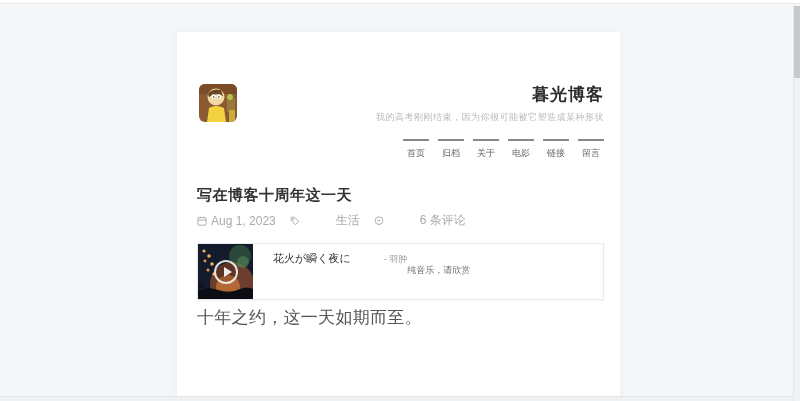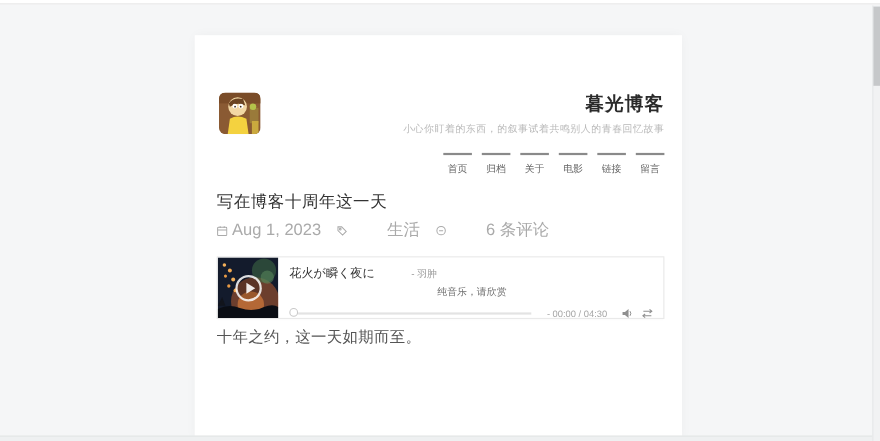--- a/index.html
+++ b/index.html
@@ -50,26 +50,26 @@
   .nav {
     margin-top: 15px; display: flex; justify-content: flex-end; gap: 9px;
   }
   .nav-item {
     width: 26px; text-align: center;
     border-top: 2px solid #8a8a8a; padding-top: 6px;
     font-size: 9px; color: #666; cursor: pointer;
   }
   
   .post-title {
-    margin-top: 14px; font-size: 15px; font-weight: normal; color: #333;
+    margin-top: 26px; font-size: 15px; font-weight: bold; color: #333;
     letter-spacing: 0.5px; cursor: pointer;
   }
   .post-meta {
     margin-top: 7px; display: flex; align-items: center; gap: 14px;
-    font-size: 15px; color: #aaaaaa;
+    font-size: 12px; color: #aaaaaa;
   }
   .meta-item { display: flex; align-items: center; gap: 4px; }
   .meta-item svg { display: block; }
   .meta-link { cursor: pointer; gap: 36px; }
   
   .player {
     margin-top: 14px; height: 57px; display: flex;
     border: 1px solid #e9e9e9; background: #fff;
     box-shadow: 0 1px 2px rgba(0,0,0,0.04);
   }
@@ -81,49 +81,49 @@
     position: absolute; left: 50%; top: 50%; width: 24px; height: 24px;
     margin: -12px 0 0 -12px; border: 2px solid rgba(255,255,255,0.85);
     border-radius: 50%; background: rgba(0,0,0,0.15);
   }
   .play-overlay::after {
     content: ""; position: absolute; left: 8px; top: 5px;
     border-left: 8px solid rgba(255,255,255,0.9);
     border-top: 5px solid transparent; border-bottom: 5px solid transparent;
   }
   .player-info {
-    flex: 1; padding: 7px 8px 0 10px; display: flex; flex-direction: column;
+    flex: 1; padding: 7px 8px 0 20px; display: flex; flex-direction: row;
     min-width: 0;
   }
   .player-title-row { display: flex; align-items: baseline; gap: 5px; }
   .song-name { font-size: 11px; color: #333; }
   .song-artist { font-size: 9px; color: #9a9a9a; margin-left: 28px; }
   .player-lyric {
-    text-align: center; font-size: 9px; color: #6f6f6f; margin-top: 3px;
+    text-align: center; font-size: 9px; color: #6f6f6f; margin-top: 13px;
   }
   .player-controller {
     margin-top: 8px; display: flex; align-items: center;
   }
   .progress-wrap { flex: 1; position: relative; height: 10px; cursor: pointer; }
   .progress-track {
     position: absolute; left: 8px; right: 4px; top: 4px; height: 2px;
     background: #e3e3e3;
   }
   .progress-knob {
     position: absolute; left: 0; top: 0; width: 8px; height: 8px;
     border-radius: 50%; background: #fff; border: 1px solid #c9c9c9;
   }
   .player-time {
     font-size: 8.5px; color: #a5a5a5; margin: 0 7px 0 10px; white-space: nowrap;
   }
   .player-icon { cursor: pointer; margin-left: 6px; display: flex; align-items: center; }
   
   .post-body { margin-top: 9px; }
   .post-body p {
-    font-size: 14px; line-height: 17.5px; color: #555;
+    font-size: 17px; line-height: 17.5px; color: #555;
     text-align: justify; margin-bottom: 7px; letter-spacing: 0.3px; font-family: Liberation Serif, serif;
   }
 </style>
 </head>
 <body>
 
 <div class="top-strip"></div>
 
 <div class="scrollbar">
   <div class="scrollbar-thumb"></div>
@@ -143,21 +143,21 @@
         <circle cx="14.7" cy="13" r="0.8" fill="#3a2a1a"></circle>
         <circle cx="19.8" cy="13" r="0.8" fill="#3a2a1a"></circle>
         <path d="M8 38 L10 24 Q17 20 25 24 L27 38 Z" fill="#f4d23f"></path>
         <rect x="28" y="14" width="8" height="14" fill="#9a7a3a"></rect>
         <circle cx="31" cy="13" r="3" fill="#b4c24a"></circle>
         <rect x="30" y="26" width="6" height="12" fill="#caa93e"></rect>
       </svg>
     </div>
     <div class="header-right">
       <div class="site-title">暮光博客</div>
-      <div class="site-subtitle">小心你盯着的东西，的叙事试着共鸣别人的青春回忆故事</div>
+      <div class="site-subtitle">我的高考刚刚结束，因为你很可能被它塑造成某种形状</div>
     </div>
   </div>
 
   <div class="nav">
     <div class="nav-item">首页</div>
     <div class="nav-item">归档</div>
     <div class="nav-item">关于</div>
     <div class="nav-item">电影</div>
     <div class="nav-item">链接</div>
     <div class="nav-item">留言</div>
@@ -215,41 +215,20 @@
         <path d="M0 44 L4 36 L7 44 Z" fill="#11141c"></path>
       </svg>
       <div class="play-overlay"></div>
     </div>
     <div class="player-info">
       <div class="player-title-row">
         <span class="song-name">花火が瞬く夜に</span>
         <span class="song-artist">- 羽肿</span>
       </div>
       <div class="player-lyric">纯音乐，请欣赏</div>
-      <div class="player-controller">
-        <div class="progress-wrap">
-          <div class="progress-track"></div>
-          <div class="progress-knob"></div>
-        </div>
-        <span class="player-time">- 00:00 / 04:30</span>
-        <span class="player-icon">
-          <svg width="11" height="10" viewBox="0 0 12 11" fill="#8f8f8f">
-            <path d="M1 4 h2.4 L7 1 v9 L3.4 7 H1 Z"></path>
-            <path d="M8.5 3.2 Q10 5.5 8.5 7.8" stroke="#8f8f8f" stroke-width="1" fill="none"></path>
-          </svg>
-        </span>
-        <span class="player-icon">
-          <svg width="13" height="10" viewBox="0 0 14 11" fill="none" stroke="#8f8f8f" stroke-width="1.1">
-            <path d="M3 3.2 h8"></path>
-            <path d="M11 7.8 h-8"></path>
-            <path d="M9.2 1.4 L11.4 3.2 L9.2 5" fill="none"></path>
-            <path d="M4.8 6 L2.6 7.8 L4.8 9.6" fill="none"></path>
-          </svg>
-        </span>
-      </div>
     </div>
   </div>
 
   <div class="post-body">
     <p>十年之约，这一天如期而至。</p>
 
   </div>
 
 </div>
 

